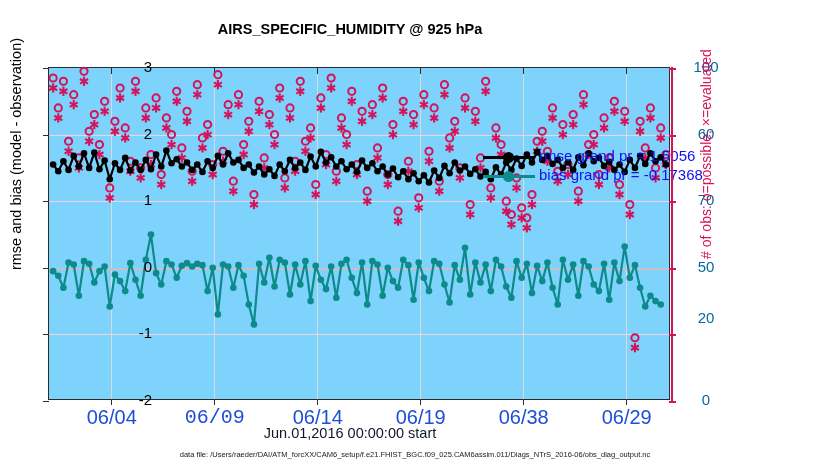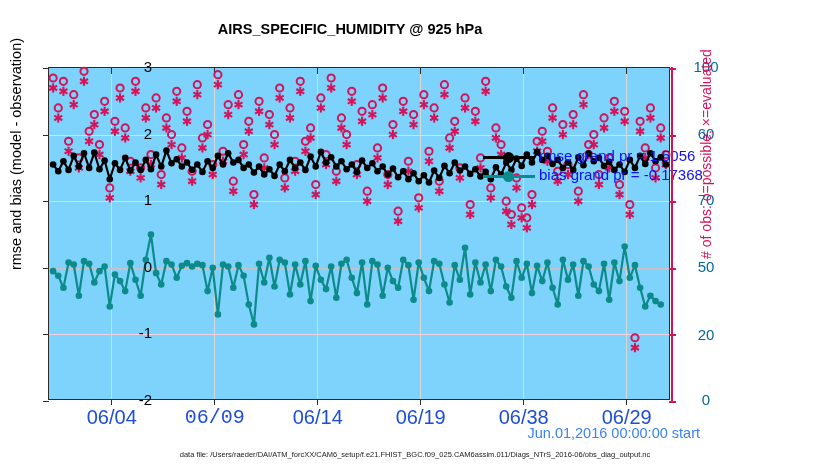--- a/index.html
+++ b/index.html
@@ -52,22 +52,22 @@
     position:absolute;left:-214px;top:146px;width:460px;
     transform:rotate(-90deg);text-align:center;
     font-size:14.5px;color:#000;
   }
   .axis-title-right{
     position:absolute;left:476px;top:146px;width:460px;
     transform:rotate(-90deg);text-align:center;
     font-size:14px;color:#d4145a;
   }
   .xaxis-title{
-    position:absolute;left:0;top:425px;width:700px;text-align:right;
-    font-size:14.5px;color:#3b82f6;
+    position:absolute;left:0;top:425px;width:700px;text-align:center;
+    font-size:14.5px;color:#0f172a;
   }
   .footer{
     position:absolute;left:0;top:450px;width:830px;text-align:center;
     font-size:7.5px;color:#1a1a1a;
   }
 
   
   #legend{
     position:absolute;left:430px;top:80px;width:250px;height:40px;
   }
@@ -1124,21 +1124,21 @@
       <div class="xlab" style="left: 385.728px;">06/19</div>
       <div class="xlab" style="left: 488.709px;">06/38</div>
       <div class="xlab" style="left: 591.689px;">06/29</div>
       <div class="ylab-l" style="top: 400px;">-2</div>
       <div class="ylab-l" style="top: 333.4px;">-1</div>
       <div class="ylab-l" style="top: 266.8px;">0</div>
       <div class="ylab-l" style="top: 200.2px;">1</div>
       <div class="ylab-l" style="top: 133.6px;">2</div>
       <div class="ylab-l" style="top: 67px;">3</div>
       <div class="ylab-r" style="top: 400px;">0</div>
-      <div class="ylab-r" style="top: 335px;">20</div>
+      <div class="ylab-r" style="top: 318px;">20</div>
       <div class="ylab-r" style="top: 266.8px;">50</div>
       <div class="ylab-r" style="top: 200.2px;">70</div>
       <div class="ylab-r" style="top: 133.6px;">60</div>
       <div class="ylab-r" style="top: 67px;">100</div>
     </div>
 
   <div class="xaxis-title">Jun.01,2016 00:00:00 start</div>
   <div class="footer">data file: /Users/raeder/DAI/ATM_forcXX/CAM6_setup/f.e21.FHIST_BGC.f09_025.CAM6assim.011/Diags_NTrS_2016-06/obs_diag_output.nc</div>
 <div class="axis-title-left">rmse and bias (model - observation)</div>
     <div class="axis-title-right"># of obs: o=possible; ×=evaluated</div>

